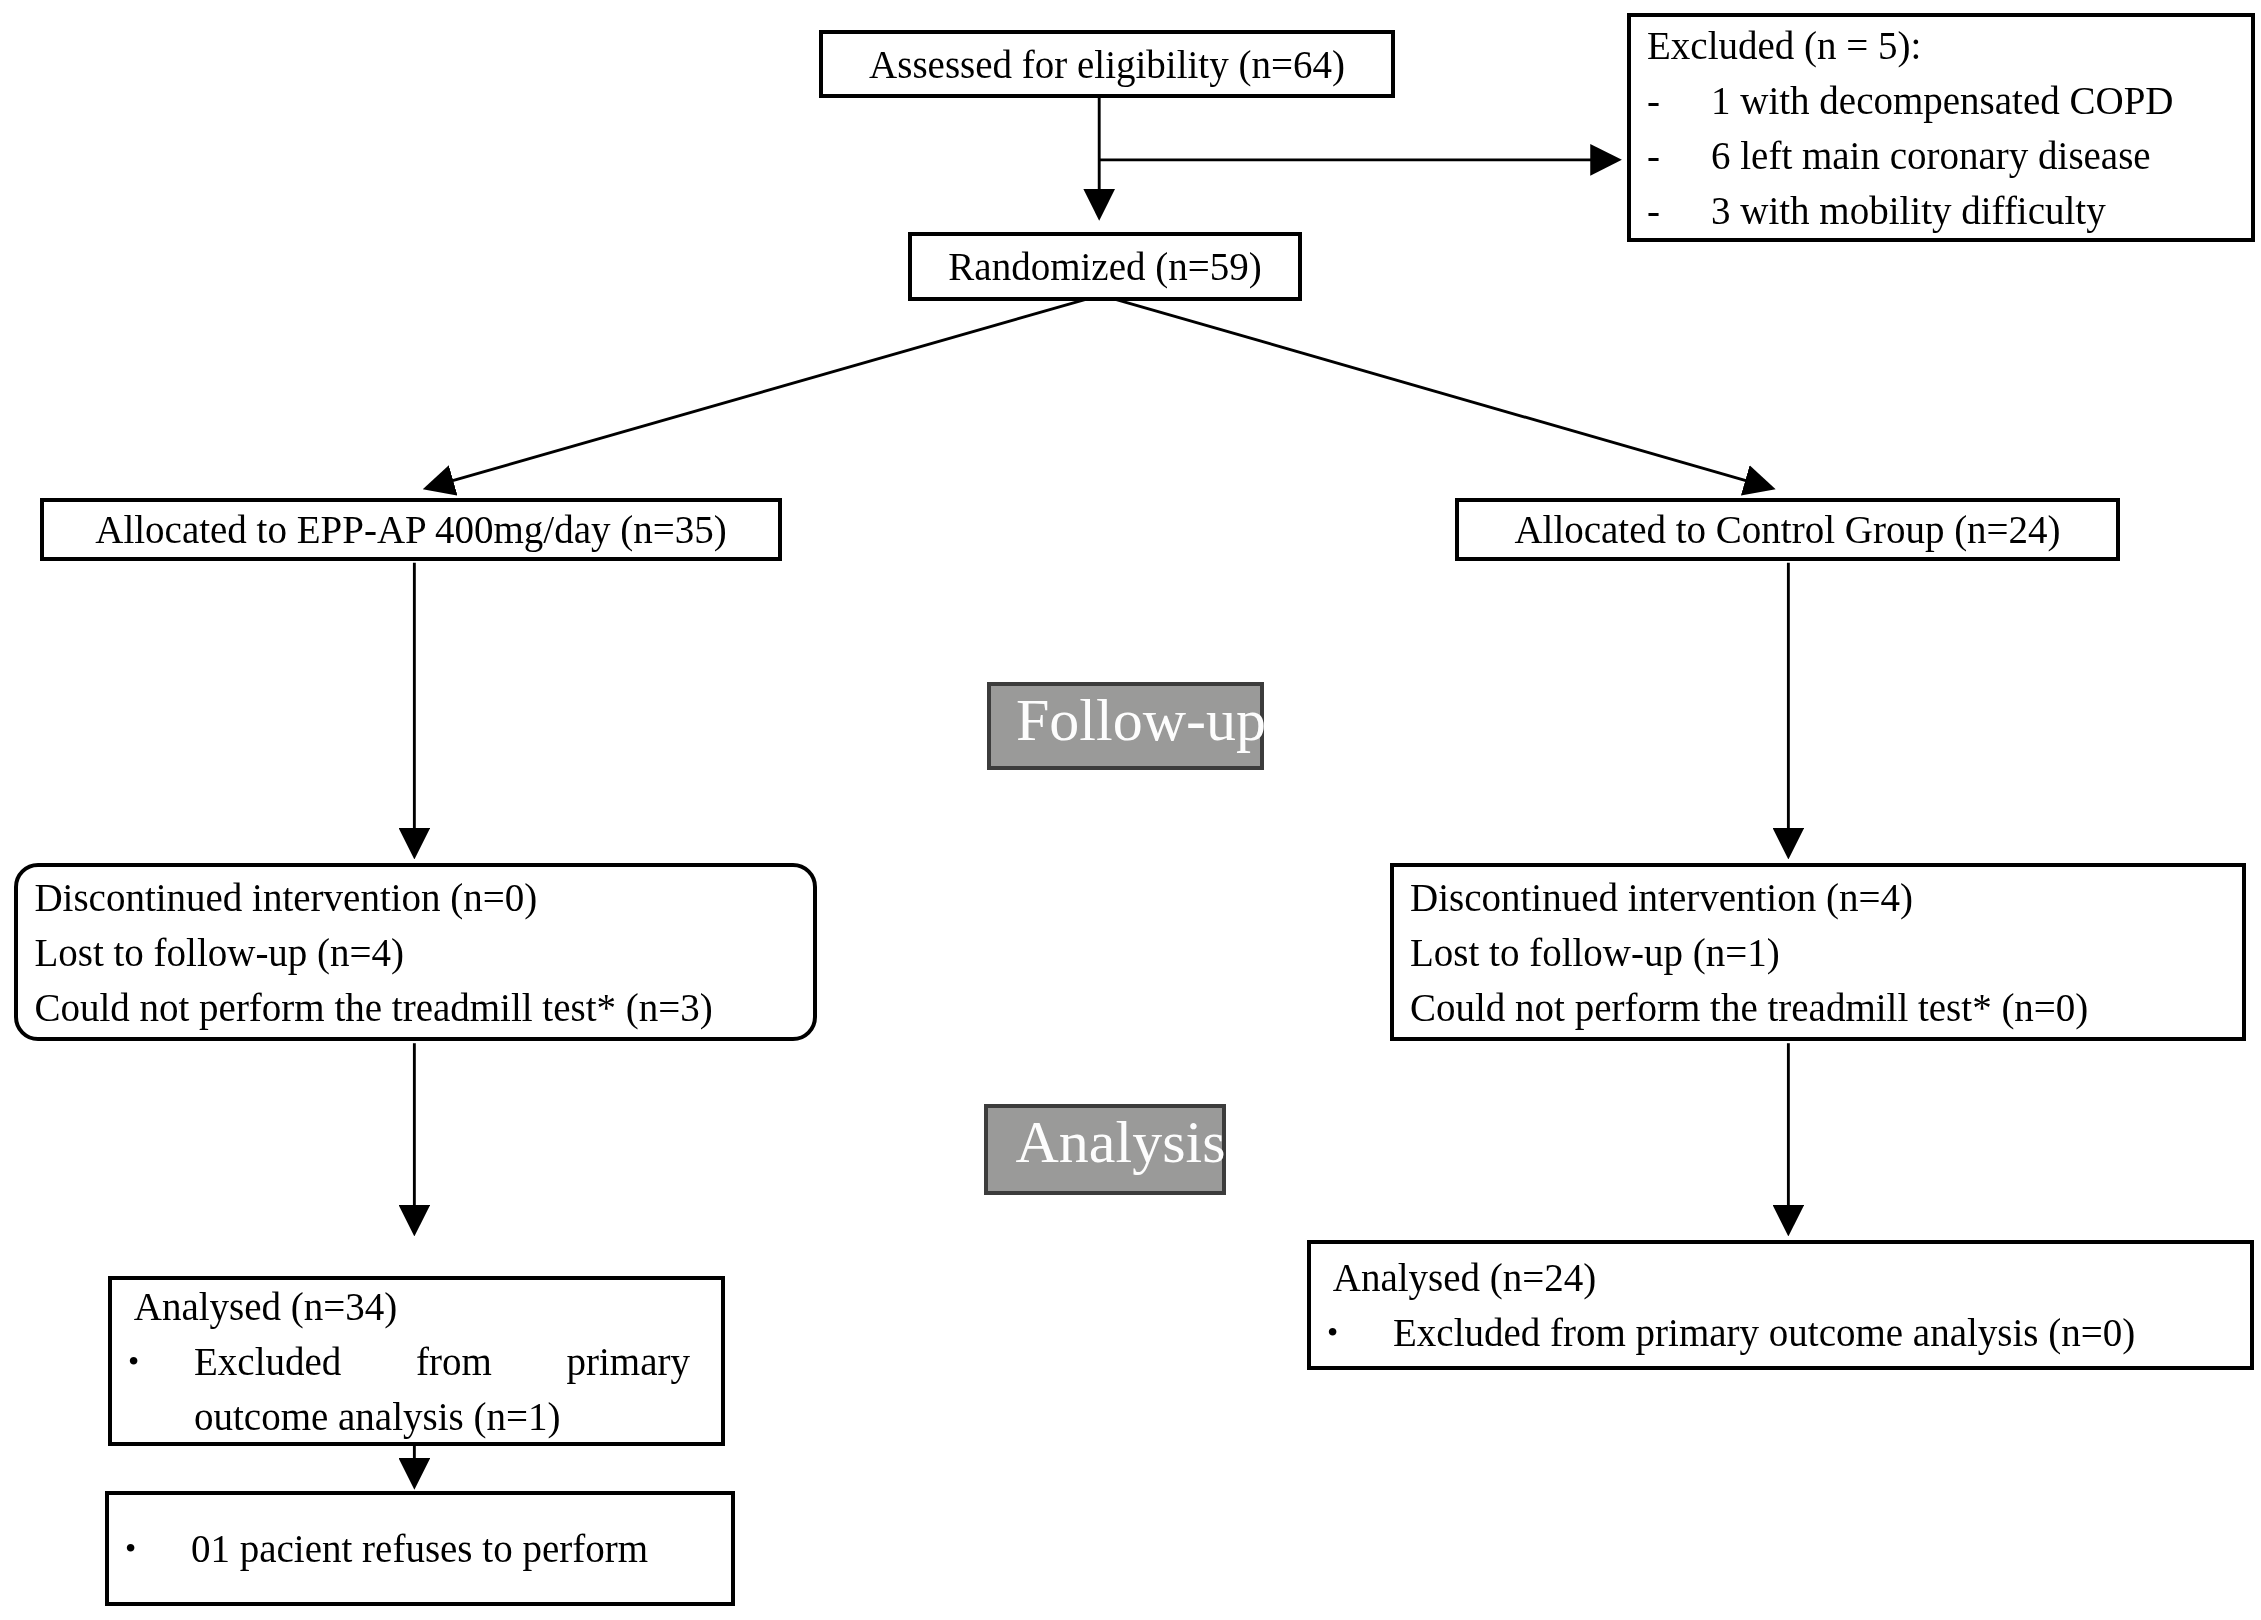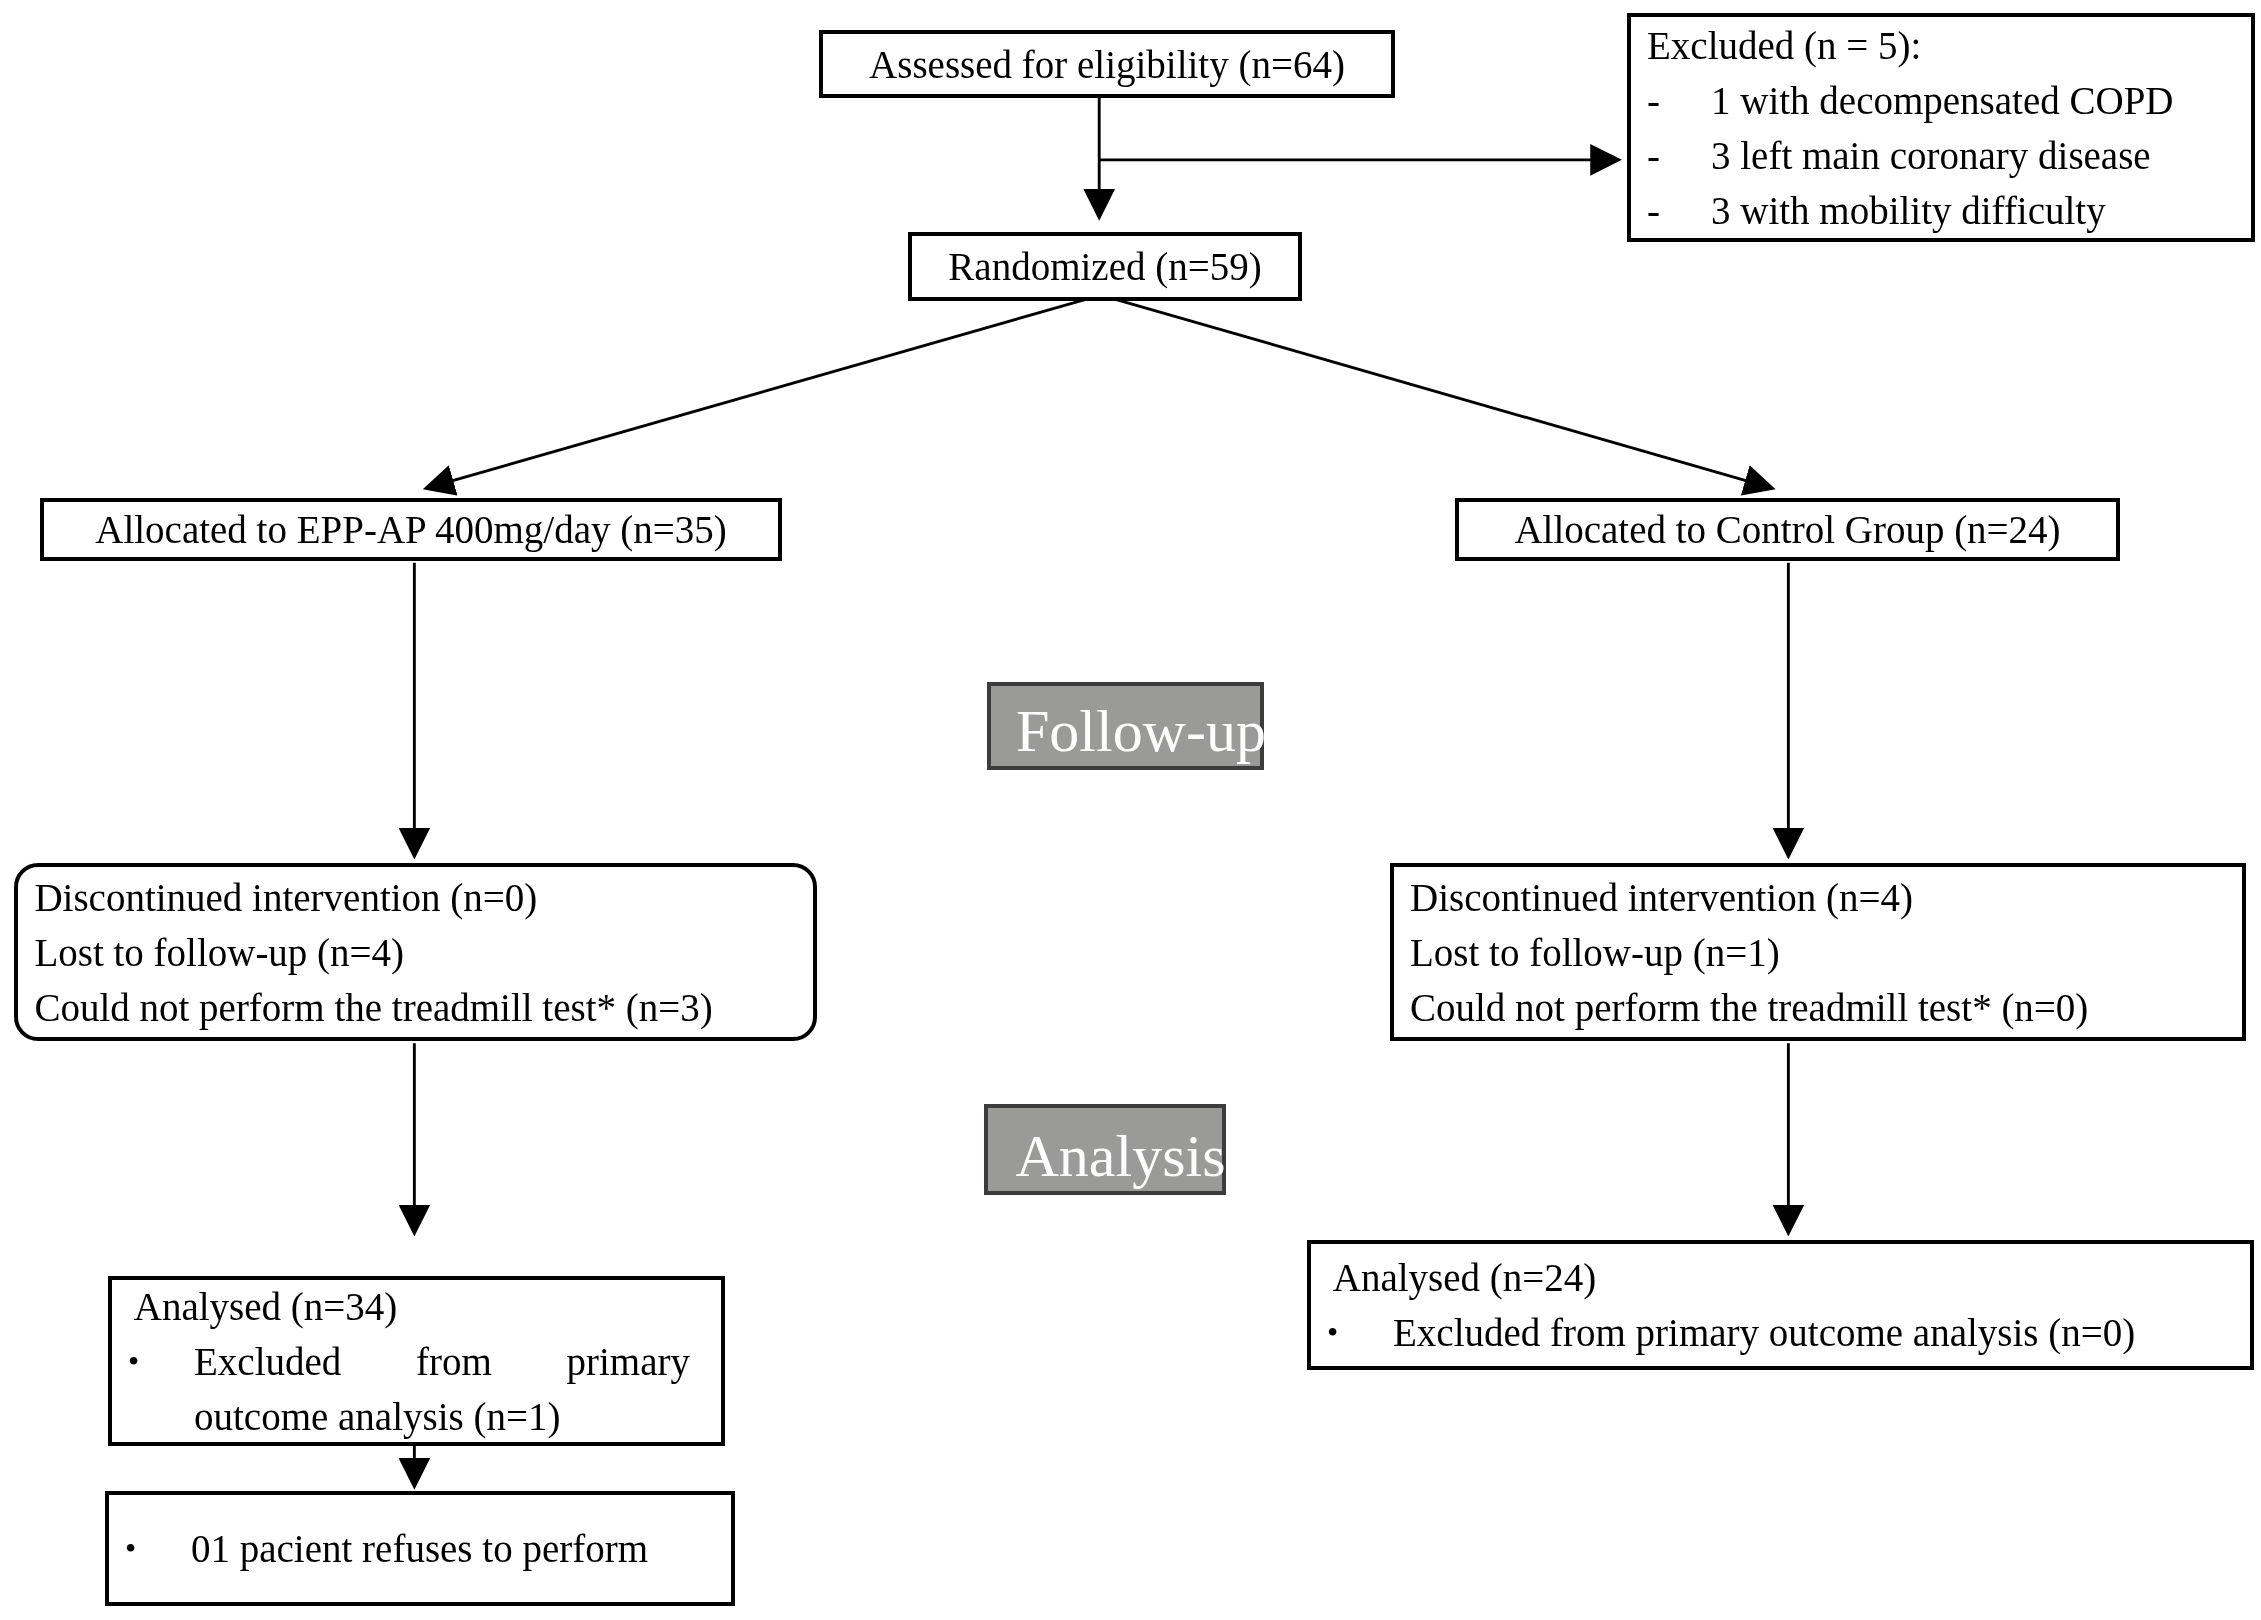--- a/index.html
+++ b/index.html
@@ -48,21 +48,21 @@
     width:496px;
     line-height:55px;
   }
   .wrapline{line-height:55px;white-space:nowrap;}
   .stage{
     position:absolute;
     box-sizing:border-box;
     background:var(--stage-fill);
     border:4.3px solid var(--stage-border);
     color:var(--stage-text);
-    display:flex;align-items:flex-end;justify-content:center;
+    display:flex;align-items:flex-start;justify-content:center;
     font-size:60px;
     white-space:nowrap;
     padding-left:31px;
   }
 </style>
 </head>
 <body>
 
 <div class="canvas">
 
@@ -91,21 +91,21 @@
 
   <div class="box excl" style="left:1627px;top:13px;width:628px;height:229px;">
     <div class="lines">
       <div class="line">Excluded (n = 5):</div>
       <div class="line dash-row">
         <span class="dash-col">-</span>
         <span>1 with decompensated COPD</span>
       </div>
       <div class="line dash-row">
         <span class="dash-col">-</span>
-        <span>3 left main coronary disease</span>
+        <span>6 left main coronary disease</span>
       </div>
       <div class="line dash-row">
         <span class="dash-col">-</span>
         <span>3 with mobility difficulty</span>
       </div>
     </div>
   </div>
 
   <div class="box single" style="left:908px;top:232px;width:394px;height:69px;">
     <span>Randomized (n=59)</span>

